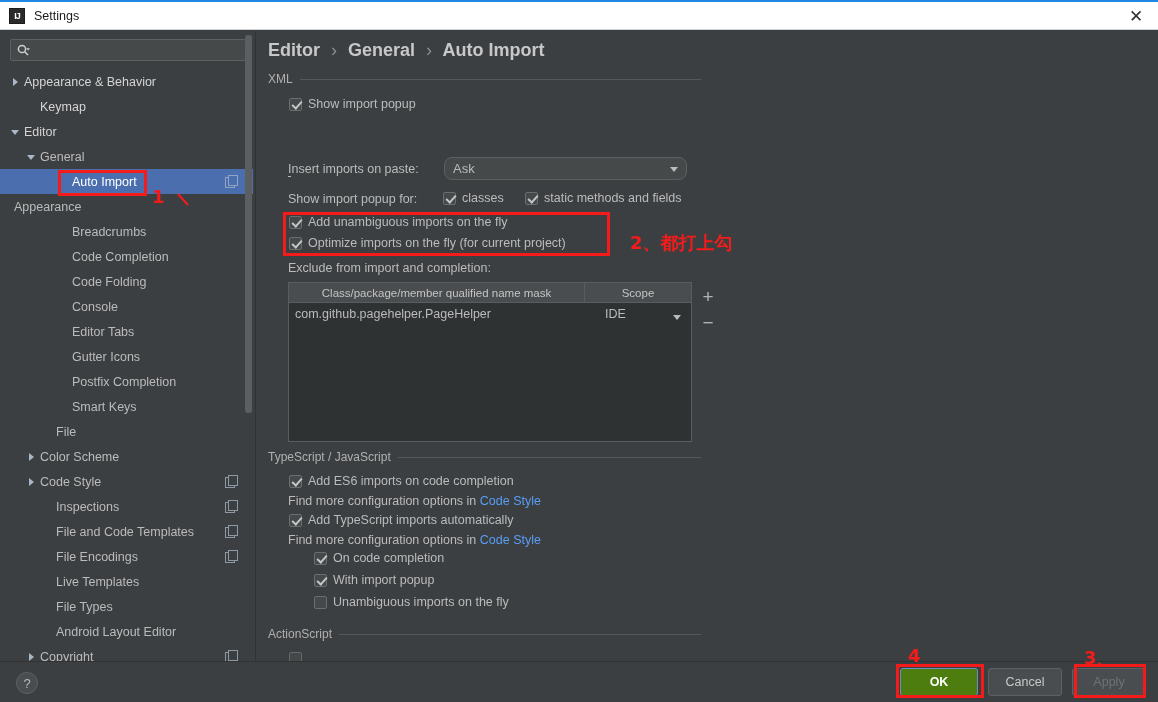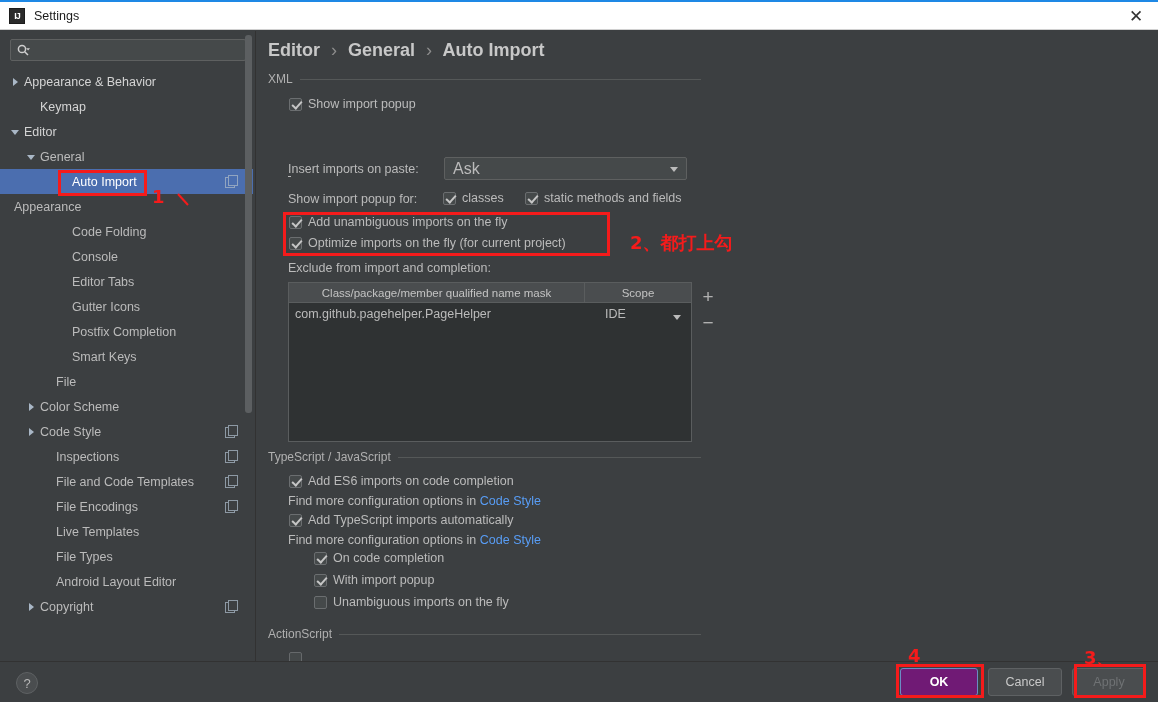--- a/index.html
+++ b/index.html
@@ -97,23 +97,23 @@
     border-radius:2px; position:relative; flex:0 0 13px; margin-right:6px;
   }
   .box.checked::after {
     content:""; position:absolute; left:3.5px; top:0.5px; width:4px; height:8px;
     border:solid #c6c6c6; border-width:0 2px 2px 0; transform:rotate(42deg);
   }
   .u1 { border-bottom:1px solid #bbb; }
 
   .field-label { font-size:12.5px; color:#bbbbbb; }
   .combo {
-    background:#45494a; border:1px solid #5e6060; border-radius:2px;
+    background:#45494a; border:1px solid #5e6060; border-radius:8px;
     height:23px; display:flex; align-items:center; padding:0 8px;
-    font-size:16px; color:#bbbbbb; position:relative; cursor:pointer;
+    font-size:13px; color:#bbbbbb; position:relative; cursor:pointer;
   }
   .combo .caret {
     position:absolute; right:8px; top:9px;
     border-top:5px solid #bbbbbb; border-left:4px solid transparent; border-right:4px solid transparent;
   }
 
   
   .tbl-wrap {
     position:absolute; left:288px; top:282px; width:404px; height:160px;
     background:#3c3f41; border:1px solid #5a5d5e;
@@ -141,21 +141,21 @@
   .help-btn {
     position:absolute; left:16px; top:10px; width:22px; height:22px; border-radius:50%;
     background:#4a4d4f; border:1px solid #5e6163; color:#b8b8b8; font-size:13px;
     display:flex; align-items:center; justify-content:center; cursor:pointer;
   }
   .btn {
     position:absolute; height:28px; border-radius:3px; font-size:12.5px;
     display:flex; align-items:center; justify-content:center; cursor:pointer;
     border:1px solid #5e6163; background:#4a4d4f; color:#c9c9c9;
   }
-  .btn.primary { background:#701a75; border-color:#6b8cc4; color:#ffffff; font-weight:bold; }
+  .btn.primary { background:#4d7c0f; border-color:#6b8cc4; color:#ffffff; font-weight:bold; }
   .btn.disabled { color:#6f7274; cursor:default; }
 
   
   .ann { position:absolute; pointer-events:none; }
   .ann-box { border:3px solid #f51b1b; }
   .ann-text { color:#f51b1b; font-size:18px; font-weight:bold; font-family:"DejaVu Sans", sans-serif; }
 </style>
 </head>
 <body>
 
@@ -205,20 +205,28 @@
           <span class="arrow"></span>
           <span class="tree-label">Auto Import</span>
           <span class="copy-icon"></span>
         </div>
         <div class="tree-row" style="">
           <span class="arrow"></span>
           <span class="tree-label">Appearance</span>
         </div>
         <div class="tree-row" style="padding-left: 58px;">
           <span class="arrow"></span>
+          <span class="tree-label">Breadcrumbs</span>
+        </div>
+        <div class="tree-row" style="padding-left: 58px;">
+          <span class="arrow"></span>
+          <span class="tree-label">Code Completion</span>
+        </div>
+        <div class="tree-row" style="padding-left: 58px;">
+          <span class="arrow"></span>
           <span class="tree-label">Code Folding</span>
         </div>
         <div class="tree-row" style="padding-left: 58px;">
           <span class="arrow"></span>
           <span class="tree-label">Console</span>
         </div>
         <div class="tree-row" style="padding-left: 58px;">
           <span class="arrow"></span>
           <span class="tree-label">Editor Tabs</span>
         </div>

